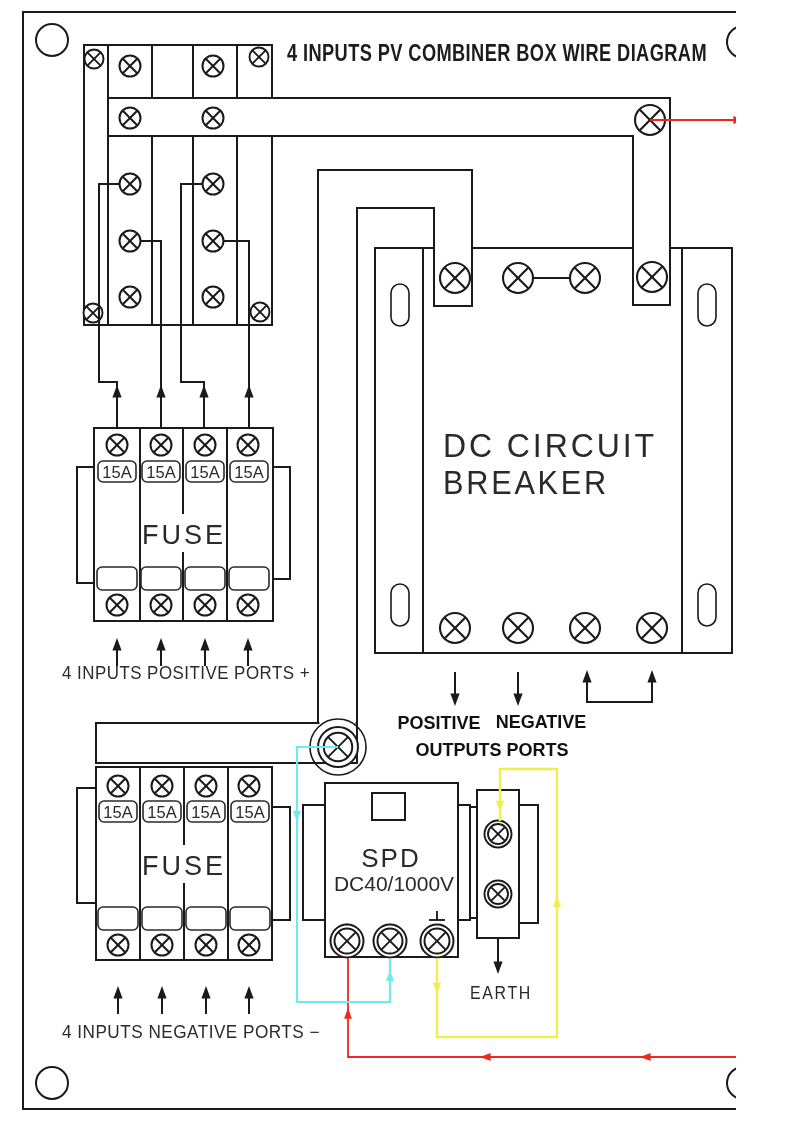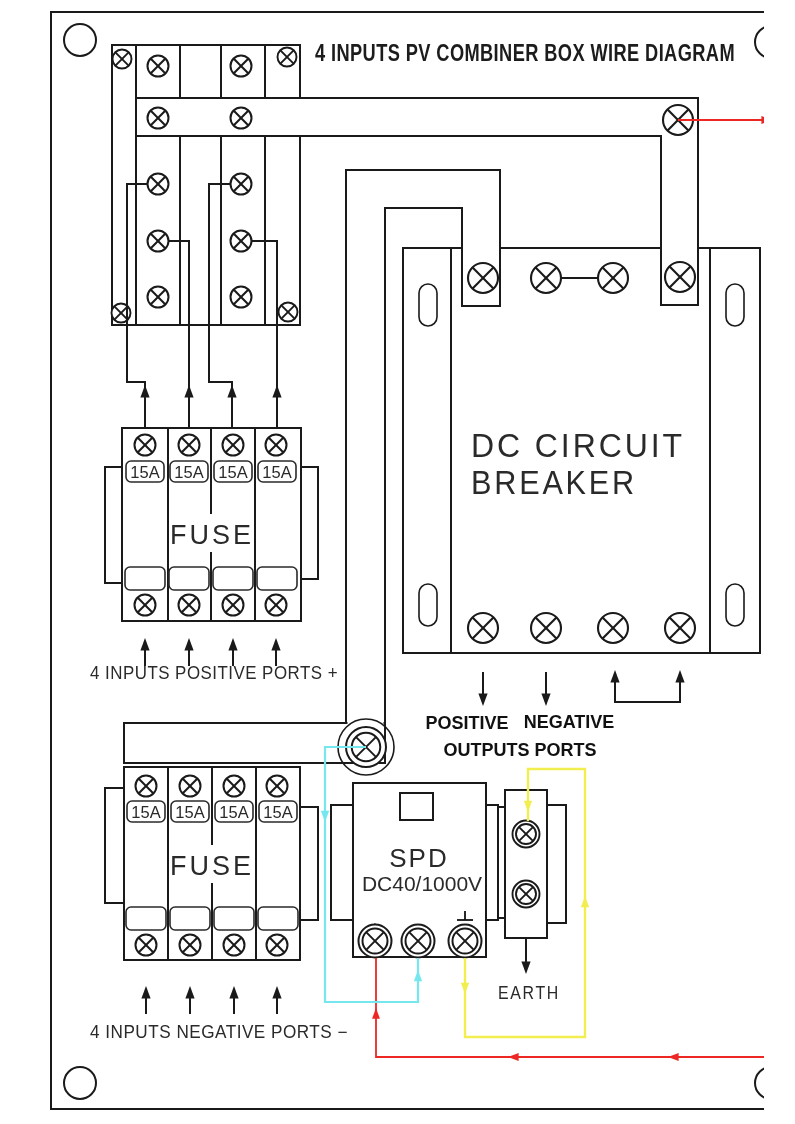--- a/index.html
+++ b/index.html
@@ -1,16 +1,16 @@
 <!DOCTYPE html>
 <html><head>
 <meta charset="utf-8">
 <style>
   html,body{margin:0;padding:0;background:#ffffff;}
-  .page{width:736px;height:1124px;background:#ffffff;position:relative;overflow:hidden;margin-left:28px;}
+  .page{width:736px;height:1124px;background:#ffffff;position:relative;overflow:hidden;}
   svg{display:block;}
   text{font-family:"Liberation Sans","DejaVu Sans",sans-serif;fill:#1c1c1c;}
   .t-title{font-size:23px;font-weight:bold;letter-spacing:0.5px;}
   .t-brk{font-size:33px;letter-spacing:3px;fill:#2a2a2a;}
   .t-fuse{font-size:27px;letter-spacing:3px;fill:#2a2a2a;}
   .t-15a{font-size:16.5px;fill:#2a2a2a;}
   .t-cap{font-size:17.5px;letter-spacing:0.5px;fill:#2a2a2a;}
   .t-bold{font-size:18px;font-weight:bold;fill:#111;}
   .t-spd{font-size:26px;letter-spacing:2px;fill:#2a2a2a;}
   .t-dc{font-size:21px;fill:#2a2a2a;}

